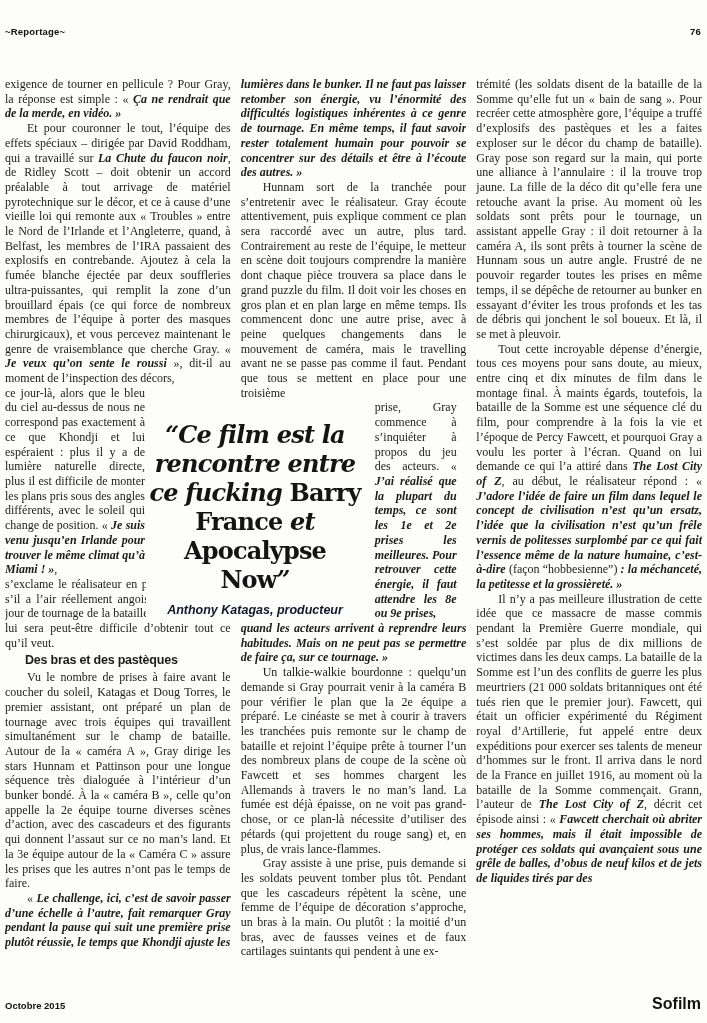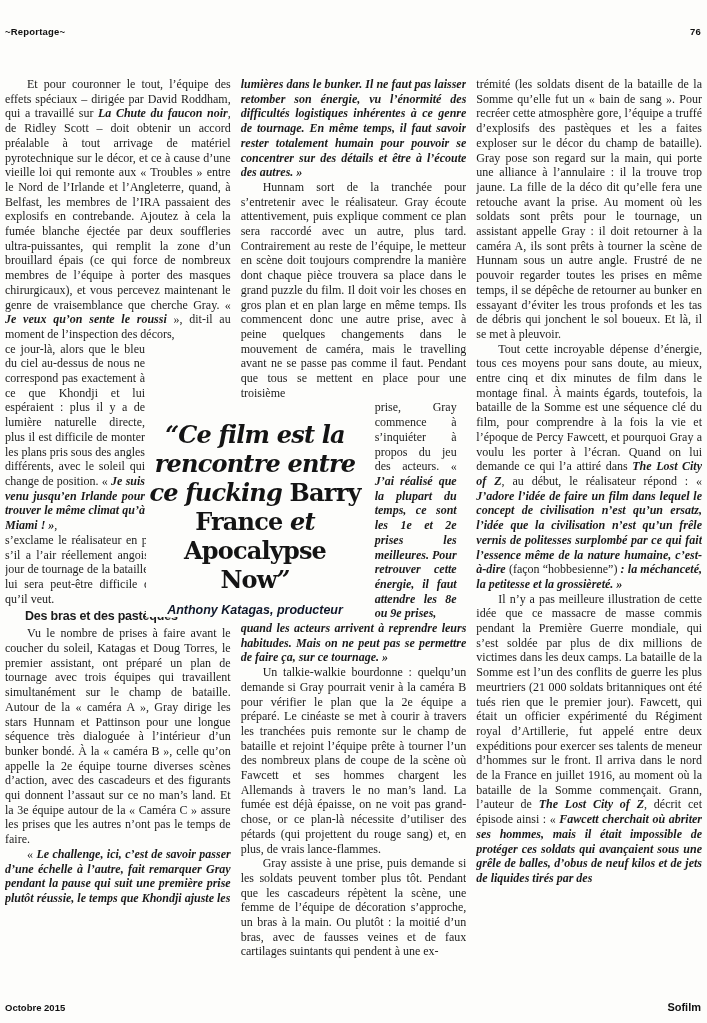--- a/index.html
+++ b/index.html
@@ -6,21 +6,21 @@
   .page{
     position:relative;width:707px;height:1023px;background:#fdfdfb;color:#1b1b1b;
     font-family:"Liberation Serif",serif;overflow:hidden;
   }
   
   .runhead{position:absolute;top:26px;left:5px;right:6px;display:flex;justify-content:space-between;
     font-family:Liberation Sans, sans-serif;font-weight:700;font-size:9.5px;letter-spacing:.2px;color:#111;}
   .runfoot{position:absolute;bottom:10px;left:5px;right:6px;display:flex;justify-content:space-between;align-items:baseline;
     font-family:"Liberation Sans",sans-serif;font-weight:700;color:#111;}
   .runfoot .issue{font-size:9.5px;margin-top:36px;}
-  .runfoot .mag{font-size:11px;}
+  .runfoot .mag{font-size:16px;}
   
   .cols{position:absolute;top:77px;left:5px;right:5px;height:928px;display:flex;gap:10px;overflow:hidden;}
   .col{flex:1 1 0;min-width:0;font-size:12px;line-height:14.7px;text-align:justify;overflow:hidden;}
   .col p{margin:0;}
   .col .ind{text-indent:22px;}
   .it{font-style:italic;font-weight:bold;}
   .subhead{font-family:"Liberation Sans",sans-serif;font-weight:700;font-size:12.5px;line-height:15px;
     letter-spacing:-0.2px;text-indent:20px;text-align:left;margin:3px 0 2px 0;}
   .subhead.sp{margin-top:17px;}
   
@@ -41,20 +41,21 @@
 <div class="page">
 
   <div class="runhead">
     <span>~Reportage~</span>
     <span>76</span>
   </div>
 
   <div class="cols">
     <div class="col">
       <div>
+          <p><span>exigence de tourner en pellicule ? Pour Gray, la réponse est simple : « </span><span class="it">Ça ne rendrait que de la merde, en vidéo. »</span></p>
           <p class="ind"><span>Et pour couronner le tout, l’équipe des effets spéciaux – dirigée par David Roddham, qui a travaillé sur </span><span class="it">La Chute du faucon noir</span><span>, de Ridley Scott – doit obtenir un accord préalable à tout arrivage de matériel pyrotechnique sur le décor, et ce à cause d’une vieille loi qui remonte aux « Troubles » entre le Nord de l’Irlande et l’Angleterre, quand, à Belfast, les membres de l’IRA passaient des explosifs en contrebande. Ajoutez à cela la fumée blanche éjectée par deux souffleries ultra-puissantes, qui remplit la zone d’un brouillard épais (ce qui force de nombreux membres de l’équipe à porter des masques chirurgicaux), et vous percevez maintenant le genre de vraisemblance que cherche Gray. « </span><span class="it">Je veux qu’on sente le roussi</span><span> », dit-il au moment de l’inspection des décors,</span></p>
         </div>
       <div class="nw nw1">
           <p class="cont"><span>ce jour-là, alors que le bleu du ciel au-dessus de nous ne correspond pas exactement à ce que Khondji et lui espéraient : plus il y a de lumière naturelle directe, plus il est difficile de monter les plans pris sous des angles différents, avec le soleil qui change de position. « </span><span class="it">Je suis venu jusqu’en Irlande pour trouver le même climat qu’à Miami ! »</span><span>,</span></p>
         </div>
       <div>
           <p class="cont"><span>s’exclame le réalisateur en plaisantant, même s’il a l’air réellement angoissé en ce dernier jour de tournage de la bataille de la Somme : il lui sera peut-être difficile d’obtenir tout ce qu’il veut.</span></p>
           <div class="subhead">Des bras et des pastèques</div>
           <p class="ind"><span>Vu le nombre de prises à faire avant le coucher du soleil, Katagas et Doug Torres, le premier assistant, ont préparé un plan de tournage avec trois équipes qui travaillent simultanément sur le champ de bataille. Autour de la « caméra A », Gray dirige les stars Hunnam et Pattinson pour une longue séquence très dialoguée à l’intérieur d’un bunker bondé. À la « caméra B », celle qu’on appelle la 2e équipe tourne diverses scènes d’action, avec des cascadeurs et des figurants qui donnent l’assaut sur ce no man’s land. Et la 3e équipe autour de la « Caméra C » assure les prises que les autres n’ont pas le temps de faire.</span></p>
           <p class="ind"><span>« </span><span class="it">Le challenge, ici, c’est de savoir passer d’une échelle à l’autre, fait remarquer Gray pendant la pause qui suit une première prise plutôt réussie, le temps que Khondji ajuste les</span></p>

